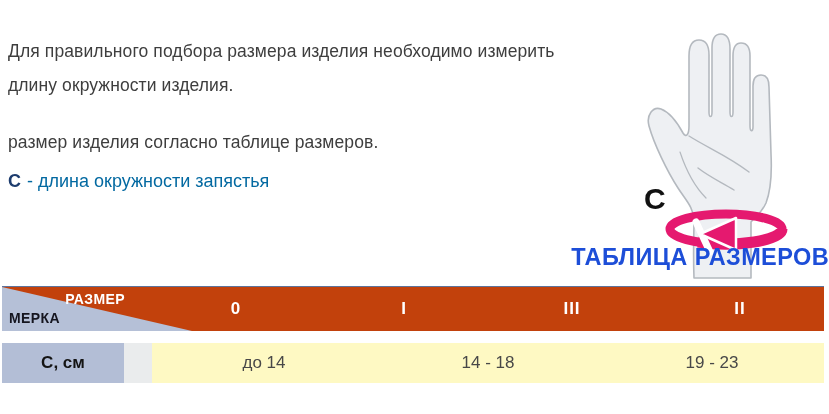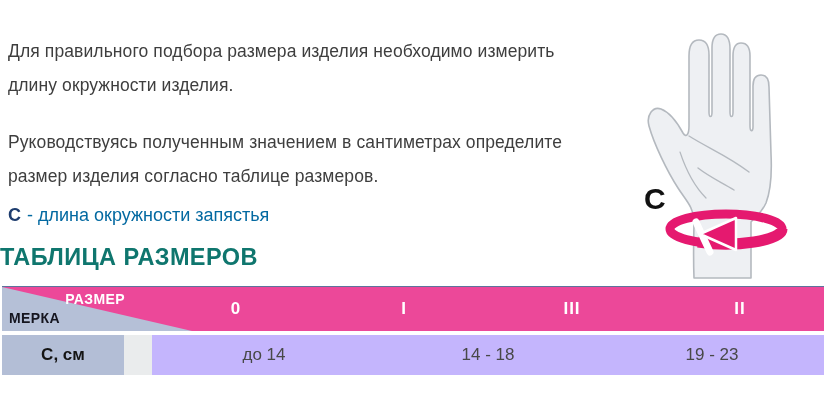--- a/index.html
+++ b/index.html
@@ -11,69 +11,68 @@
   .content{position:absolute;left:8px;top:34px;width:640px;}
   .para{font-size:17.5px;line-height:34px;color:#3e3e3e;letter-spacing:.1px;}
   .para + .para{margin-top:23px;}
   .legend{margin-top:10px;font-size:18px;line-height:24px;display:flex;align-items:baseline;gap:6px;}
   .legend .sym{color:#1d3c6e;font-weight:bold;}
   .legend .desc{color:#0369a1;}
   
   .hand-wrap{position:absolute;top:2px;right:1px;width:200px;height:280px;}
   
   .table-title{
-    position:absolute;top:244px;left:0;width:829px;text-align:left;
-    font-size:23.5px;font-weight:bold;color:#0f766e;letter-spacing:.4px;
+    position:absolute;top:244px;left:0;width:829px;text-align:right;
+    font-size:23.5px;font-weight:bold;color:#1d4ed8;letter-spacing:.4px;
   }
   .size-table{position:absolute;left:2px;top:286px;width:822px;}
   .header-row{
-    position:relative;height:44px;background:#ec4899;border-top:1px solid #5d739c;
+    position:relative;height:44px;background:#c2410c;border-top:1px solid #5d739c;
   }
   .corner{
     position:absolute;left:0;top:0;width:190px;height:100%;
     background:#b5c0d7;
     clip-path:polygon(0 0,100% 100%,0 100%);
   }
   .corner-top{
     position:absolute;left:0;top:4px;width:123px;text-align:right;
     font-size:14px;font-weight:bold;color:#ffffff;letter-spacing:.4px;
   }
   .corner-bottom{
     position:absolute;left:7px;bottom:5px;
     font-size:14px;font-weight:bold;color:#15151f;letter-spacing:.4px;
   }
   .header-cols{margin-left:150px;height:100%;display:flex;}
   .header-cols .hcell{
     flex:1;display:flex;align-items:center;justify-content:center;
     color:#ffffff;font-size:17px;font-weight:bold;letter-spacing:1px;
   }
-  .data-row{display:flex;height:40px;margin-top:4px;}
+  .data-row{display:flex;height:40px;margin-top:12px;}
   .measure-cell{
     width:122px;background:#b3bed6;display:flex;align-items:center;justify-content:center;
     font-size:17px;font-weight:bold;color:#141414;
   }
   .spacer-cell{width:28px;background:#eaeced;}
-  .value-cells{flex:1;display:flex;background:#c4b5fd;}
+  .value-cells{flex:1;display:flex;background:#fef9c3;}
   .value-cells .vcell{
     flex:1;display:flex;align-items:center;justify-content:center;
     font-size:17px;color:#484848;
   }
 </style>
 </head>
 <body>
 
 <div class="page">
 
   <div class="content">
     <div class="para">
       <div>Для правильного подбора размера изделия необходимо измерить</div>
       <div>длину окружности изделия.</div>
     </div>
     <div class="para">
-      <div>Руководствуясь полученным значением в сантиметрах определите</div>
       <div>размер изделия согласно таблице размеров.</div>
     </div>
     <div class="legend">
       <span class="sym">С</span>
       <span class="desc">- длина окружности запястья</span>
     </div>
   </div>
 
   <div class="hand-wrap">
     <svg width="200" height="280" viewBox="0 0 200 280" xmlns="http://www.w3.org/2000/svg">

